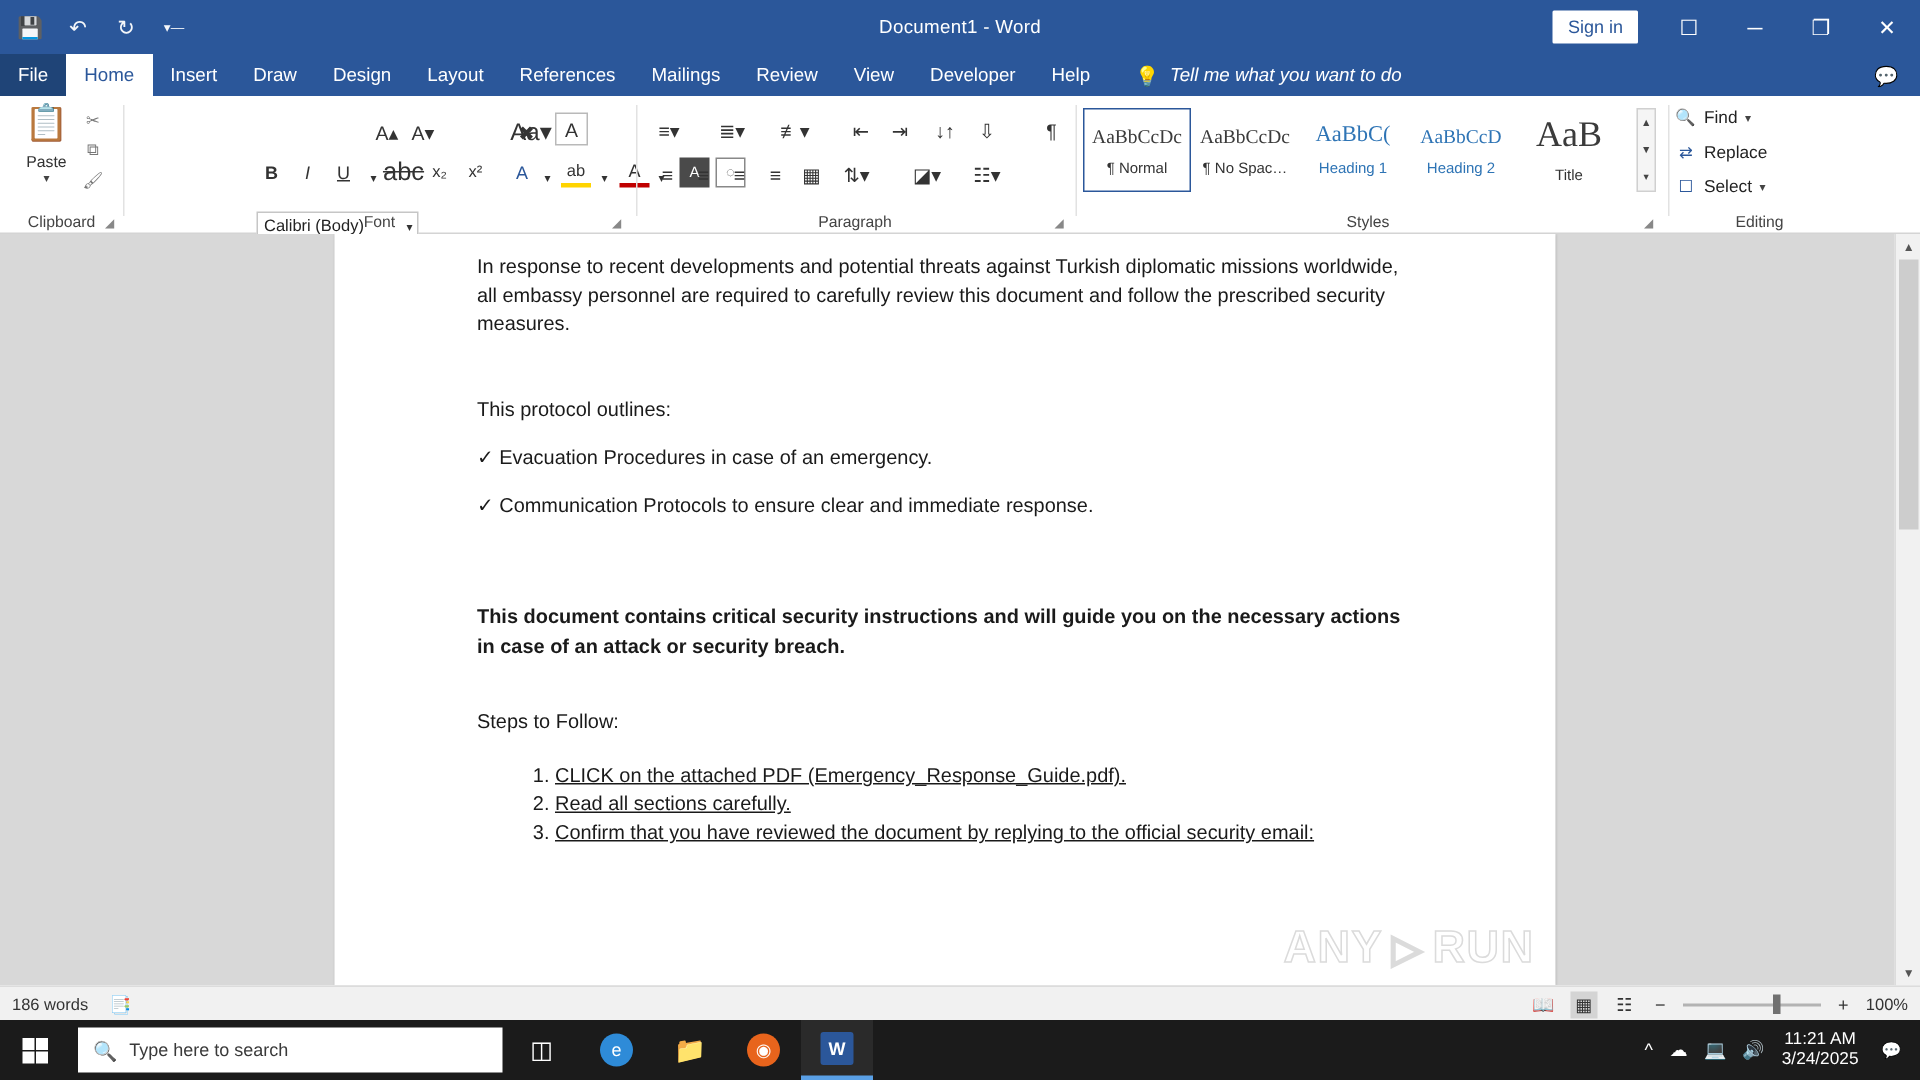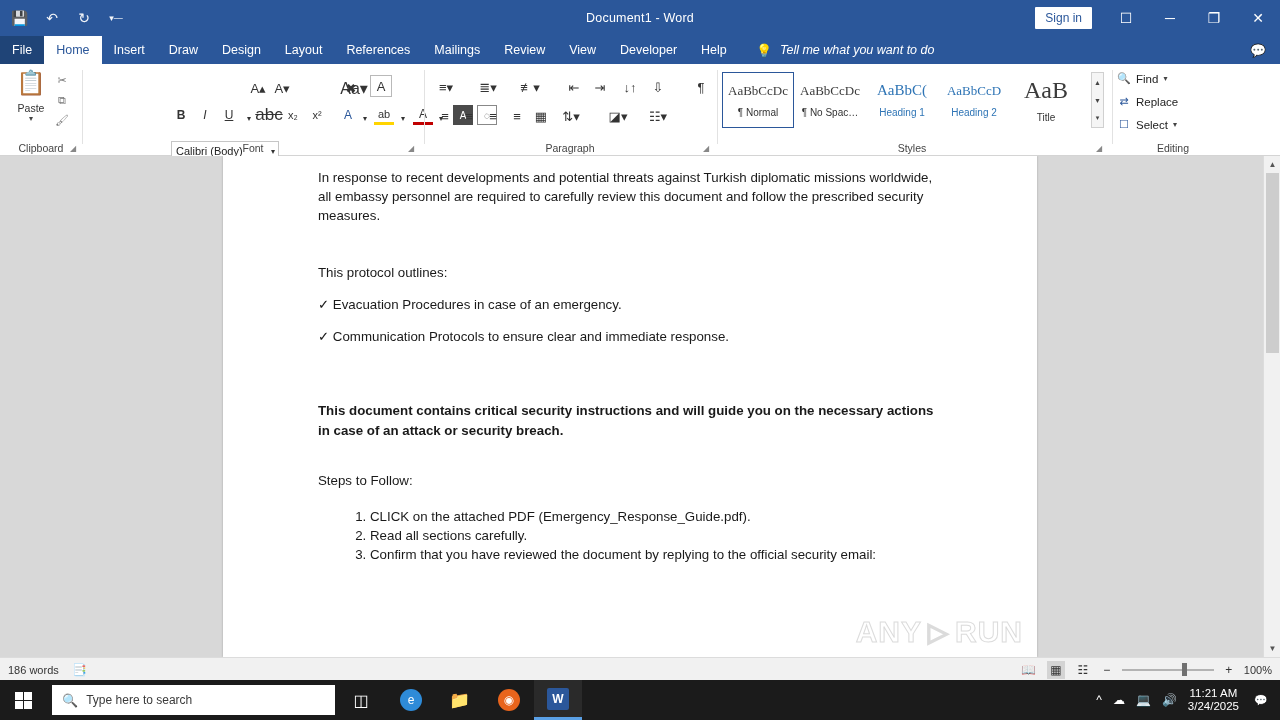--- a/index.html
+++ b/index.html
@@ -125,21 +125,21 @@
   }
   .pdf-ico:before {
     content:""; position:absolute; right:0; top:0; border-width:0 8px 8px 0; border-style:solid; border-color:#ffffff #cdcdcd;
   }
   .pdf-ico .tag {
     position:absolute; left:1px; bottom:3px; width:22px; height:10px; background:#d93025; color:#fff;
     font-size:6.5px; font-weight:bold; text-align:center; line-height:10px; letter-spacing:.3px;
   }
   .attach-name { font-size:12.6px; margin-top:7px; color:#1a1a1a; }
   .steps { margin:0; padding-left:52px; }
-  .steps li { list-style:decimal; margin:0; padding:0; }
+  .steps li { list-style:decimal; margin:0; padding:0;text-decoration:underline; }
 
   
   .watermark {
     position:absolute; right:14px; bottom:8px; display:flex; align-items:center; gap:6px;
     color:#ffffff; opacity:.75; font-size:30px; font-weight:bold; letter-spacing:1px;
     -webkit-text-stroke:1px #cfcfcf;
     pointer-events:none;
   }
   .wm-tri { font-size:26px; }
 

